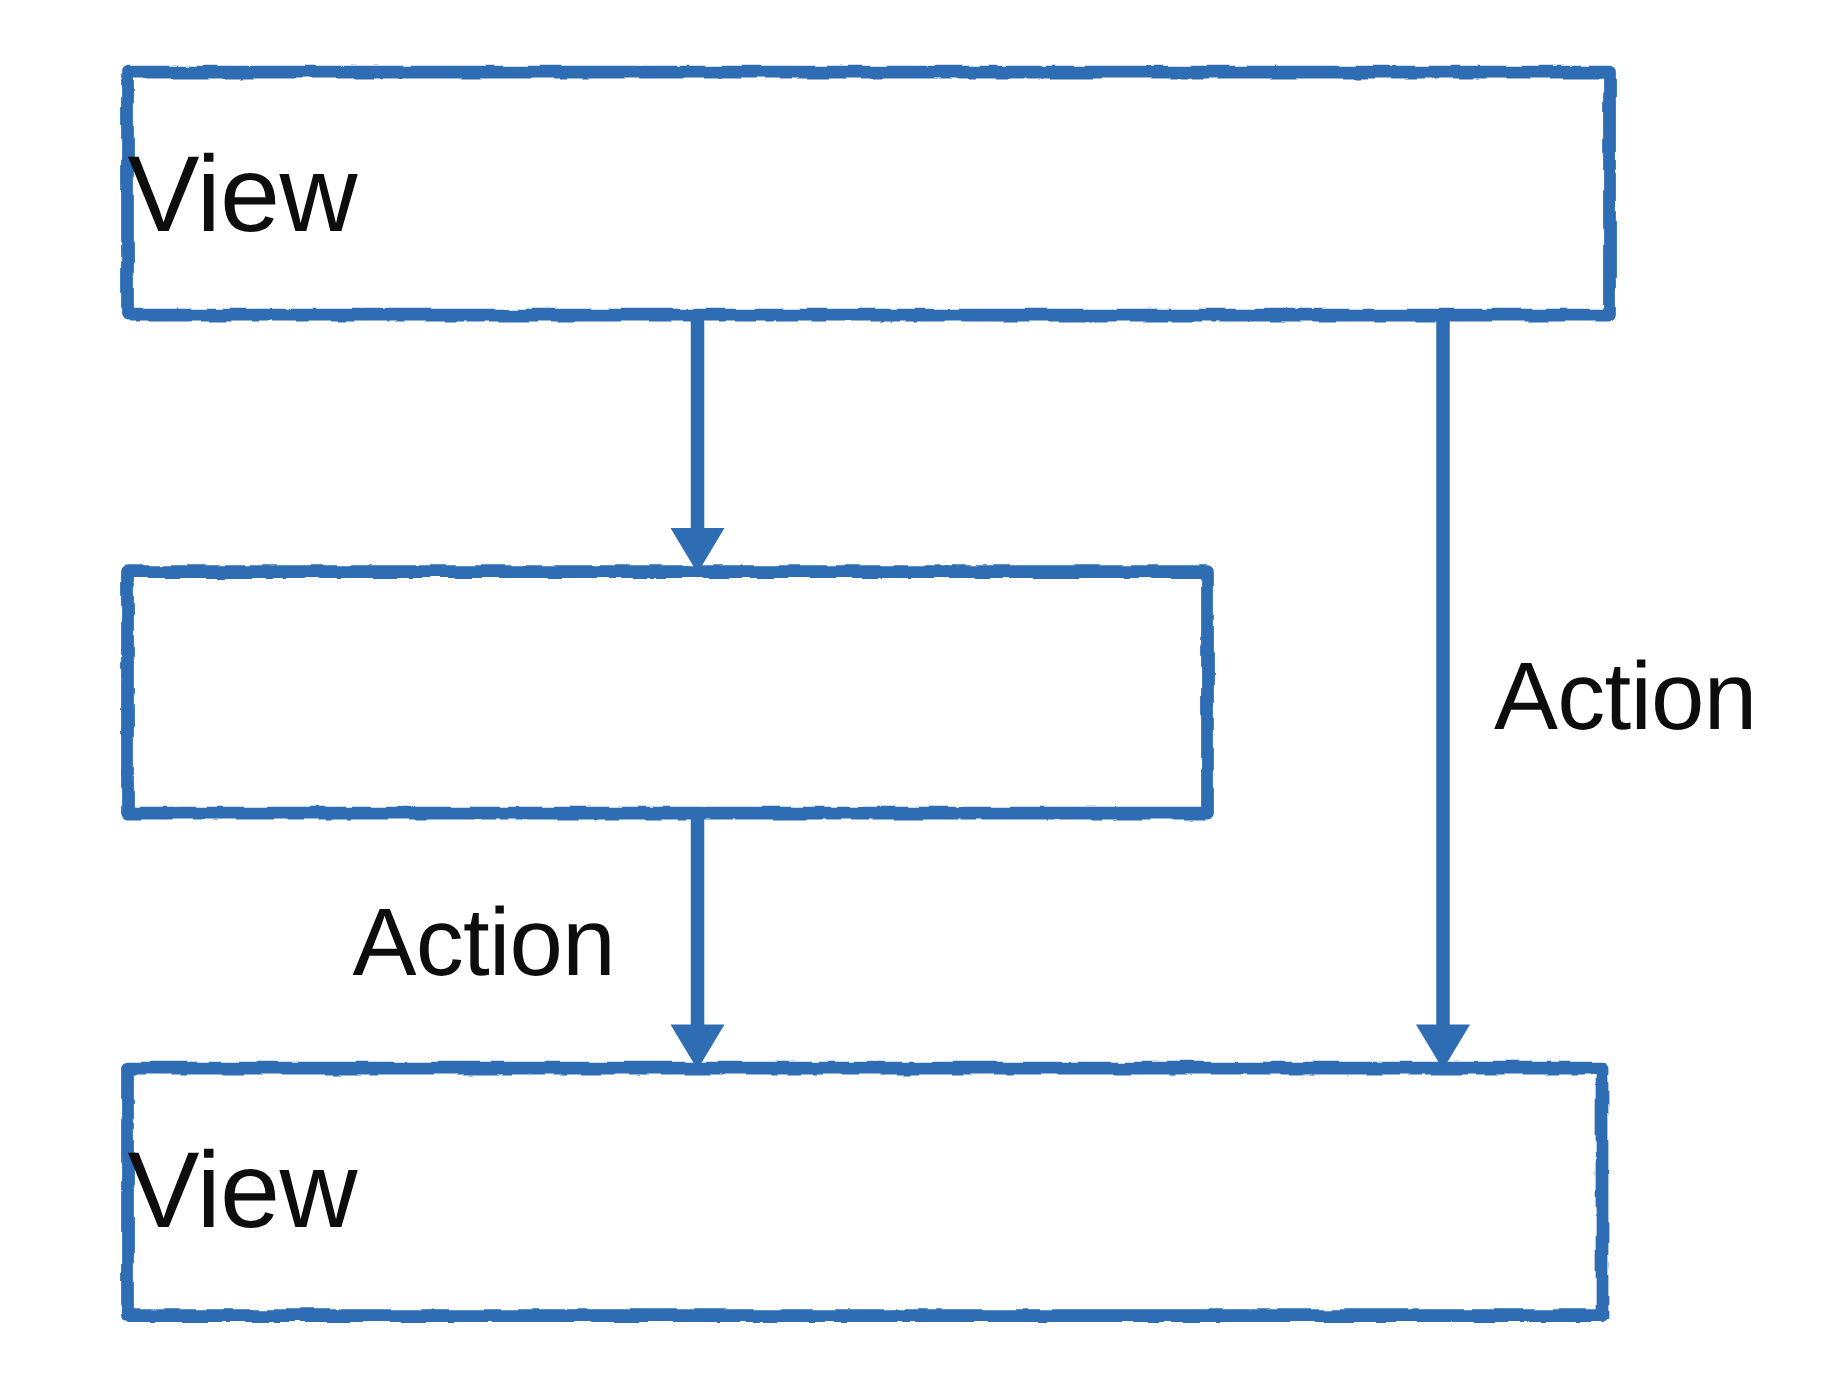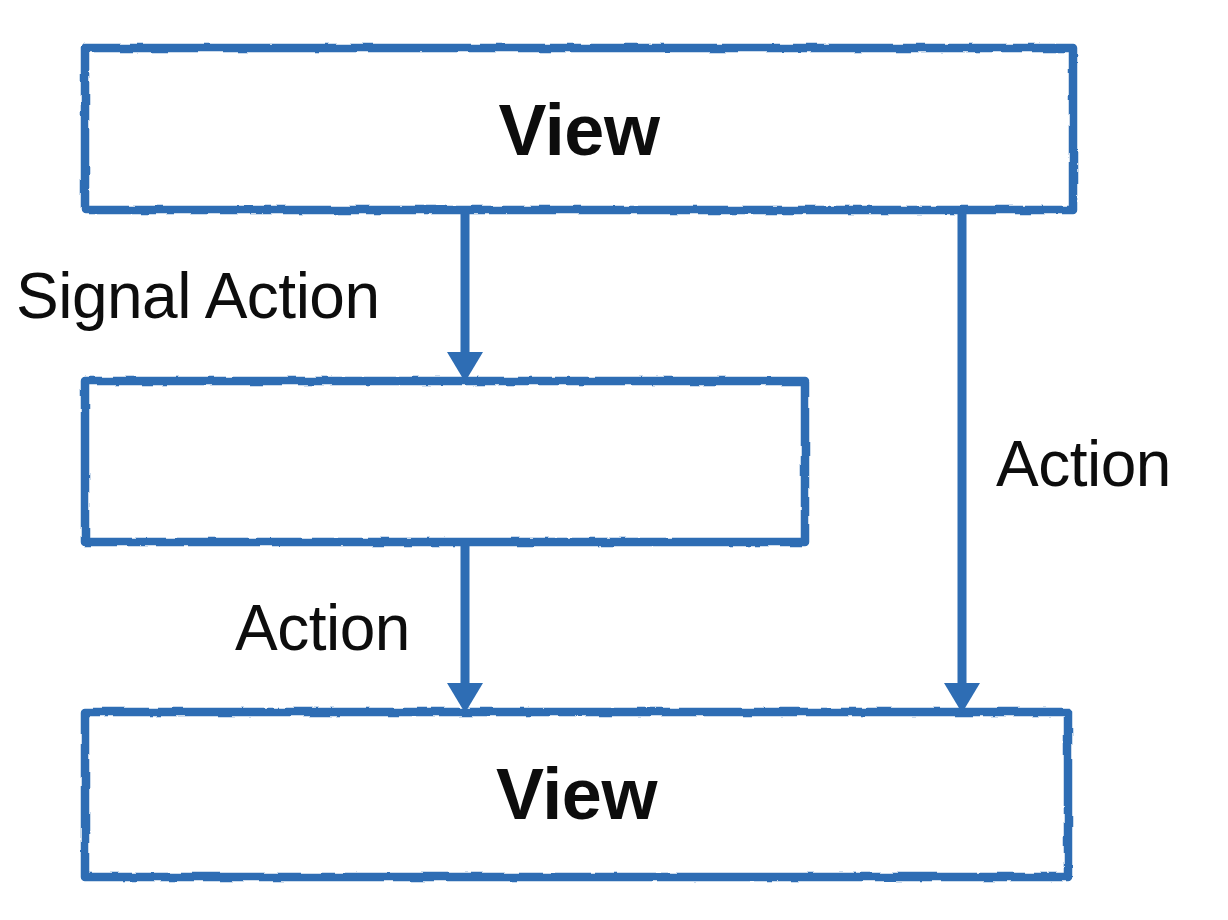--- a/index.html
+++ b/index.html
@@ -23,25 +23,25 @@
     left: 0;
     top: 0;
     width: 1228px;
     height: 920px;
     display: block;
   }
   .node-label {
     position: absolute;
     color: #0d0d0d;
     font-family: "Liberation Sans", "DejaVu Sans", sans-serif;
-    font-weight: 700;
+    font-weight: 400;
     white-space: nowrap;
     letter-spacing: -0.5px;
     line-height: 1;
-    text-align: center;
+    text-align: left;
   }
   .edge-label {
     position: absolute;
     color: #0d0d0d;
     font-family: "Liberation Sans", "DejaVu Sans", sans-serif;
     font-weight: 400;
     white-space: nowrap;
     letter-spacing: -0.5px;
     line-height: 1;
   }
@@ -130,19 +130,18 @@
       <polygon points="962,713 944,683 980,683" fill="#2E6DB4"></polygon>
     </g>
 
   </svg>
 
   <div class="node-label" id="label-view-top">View</div>
 
 
   <div class="node-label" id="label-view-bottom">View</div>
 
-  <div class="edge-label" id="label-signal-action">Signal Action</div>
 
   <div class="edge-label" id="label-action-middle">Action</div>
 
   <div class="edge-label" id="label-action-right">Action</div>
 
 </div>
 
 </body></html>

